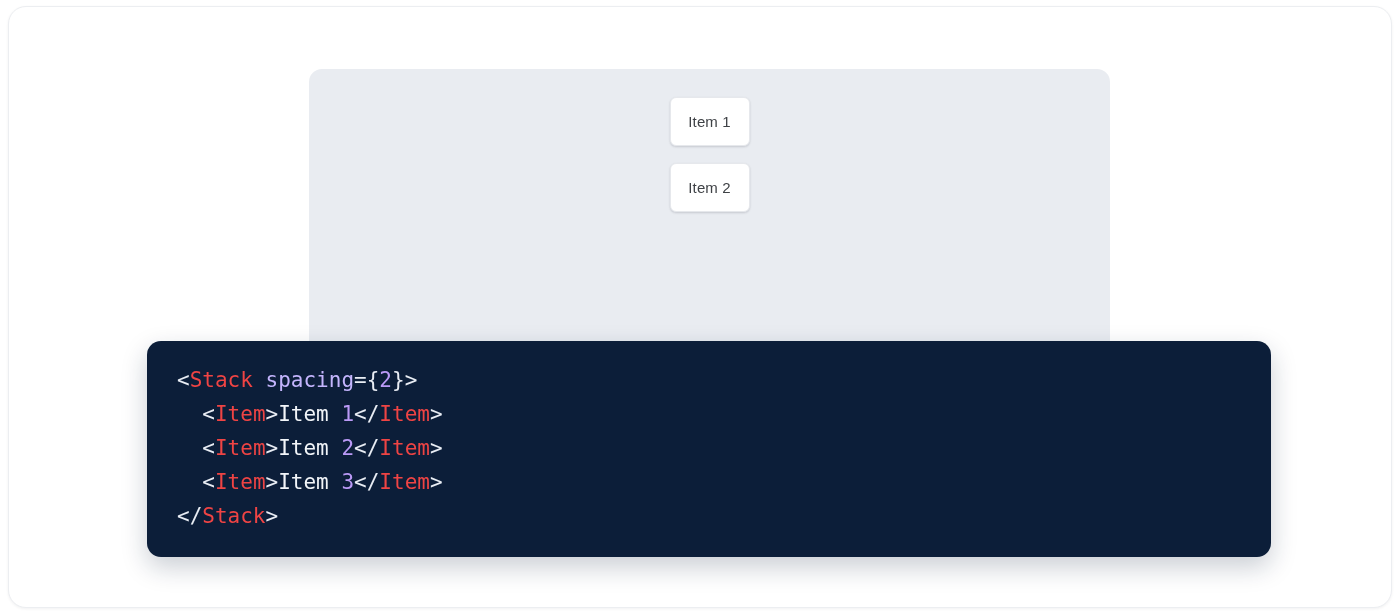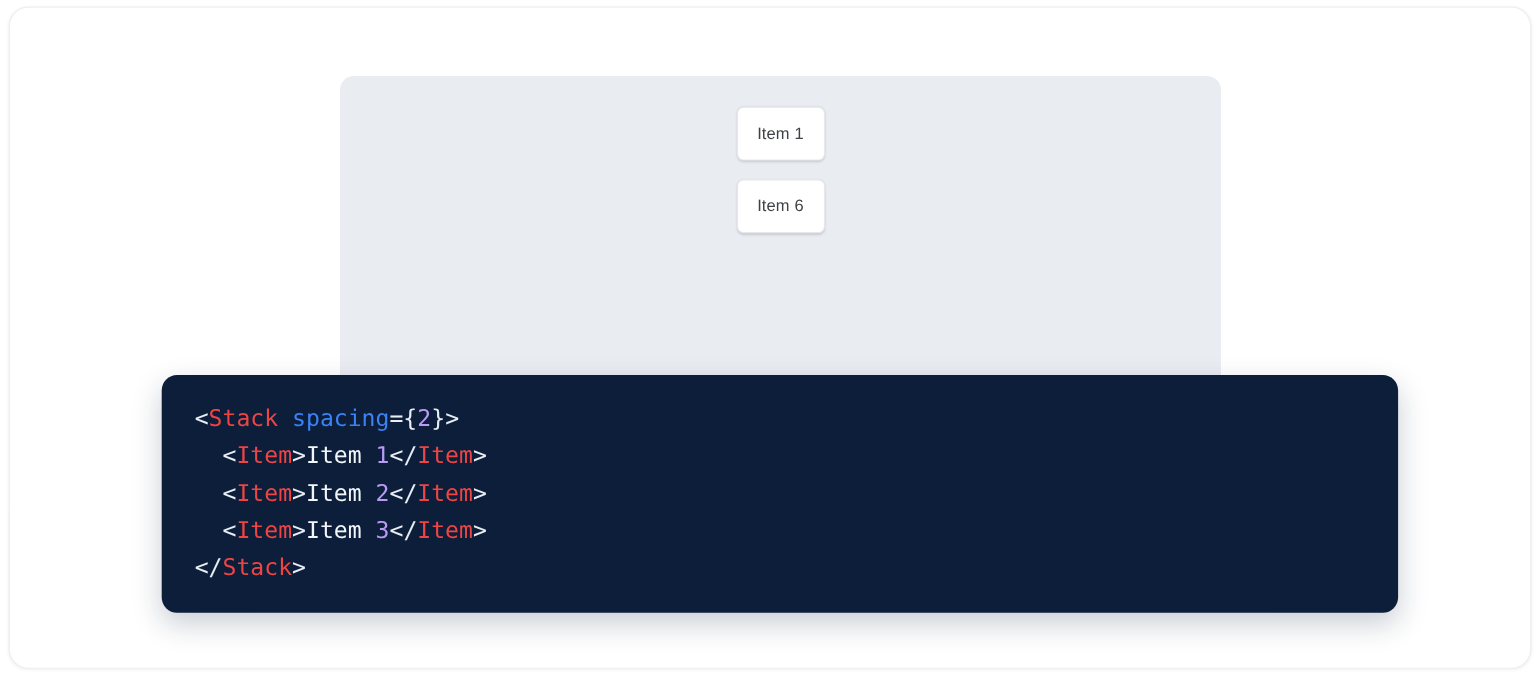--- a/index.html
+++ b/index.html
@@ -89,38 +89,38 @@
   .code-lines {
     font-family: "DejaVu Sans Mono", monospace;
     font-size: 21px;
     line-height: 34px;
     white-space: pre;
     color: #e7eaf0;
     letter-spacing: 0px;
   }
   .tok-punc  { color: #e9edf4; }
   .tok-tag   { color: #ef4444; }
-  .tok-attr  { color: #3b82f6; }
+  .tok-attr  { color: #c4b5fd; }
   .tok-num   { color: #bb9af7; }
   .tok-text  { color: #f2f5f9; }
   .tok-brace { color: #e9edf4; }
 </style>
 </head>
 <body>
 
 <div class="screen">
   <div class="outer-card">
 
     <div class="preview-panel">
       <div class="stack" id="stack-container">
           <div class="stack-item">
             <span>Item 1</span>
           </div>
           <div class="stack-item">
-            <span>Item 6</span>
+            <span>Item 2</span>
           </div>
         </div>
     </div>
 
     <div class="code-block">
       <div class="code-lines" id="code-lines"><div><span class="tok-punc">&lt;</span><span class="tok-tag">Stack</span><span class="tok-text"> </span><span class="tok-attr">spacing</span><span class="tok-punc">=</span><span class="tok-brace">{</span><span class="tok-num">2</span><span class="tok-brace">}</span><span class="tok-punc">&gt;</span></div><div><span>  </span><span class="tok-punc">&lt;</span><span class="tok-tag">Item</span><span class="tok-punc">&gt;</span><span class="tok-text">Item </span><span class="tok-num">1</span><span class="tok-punc">&lt;/</span><span class="tok-tag">Item</span><span class="tok-punc">&gt;</span></div><div><span>  </span><span class="tok-punc">&lt;</span><span class="tok-tag">Item</span><span class="tok-punc">&gt;</span><span class="tok-text">Item </span><span class="tok-num">2</span><span class="tok-punc">&lt;/</span><span class="tok-tag">Item</span><span class="tok-punc">&gt;</span></div><div><span>  </span><span class="tok-punc">&lt;</span><span class="tok-tag">Item</span><span class="tok-punc">&gt;</span><span class="tok-text">Item </span><span class="tok-num">3</span><span class="tok-punc">&lt;/</span><span class="tok-tag">Item</span><span class="tok-punc">&gt;</span></div><div><span class="tok-punc">&lt;/</span><span class="tok-tag">Stack</span><span class="tok-punc">&gt;</span></div></div>
     </div>
 
   </div>
 </div>

